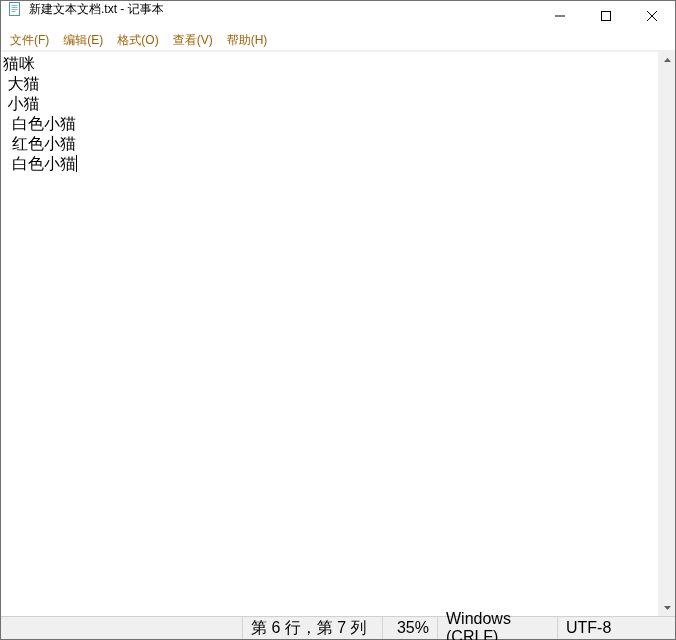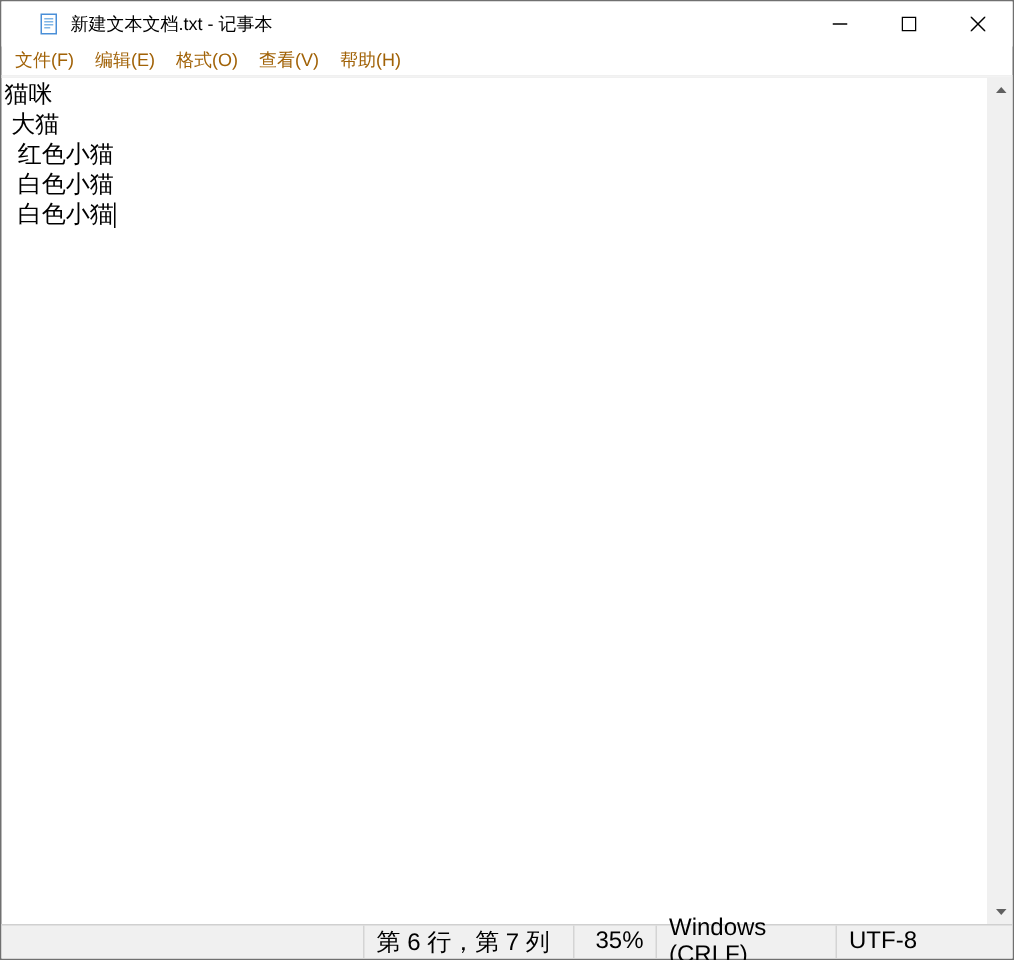--- a/index.html
+++ b/index.html
@@ -13,22 +13,22 @@
   }
   .window {
     width: 676px; height: 640px;
     border: 1px solid #707070;
     display: flex; flex-direction: column;
     background: #ffffff;
   }
   .titlebar {
     height: 30px;
     background: #ffffff;
-    display: flex; align-items: center;
-    padding-left: 24px;
+    display: flex; 
+    padding-left: 6px;
     border-bottom: 0;
   }
   .titlebar .icon {
     width: 16px; height: 16px;
     margin-right: 6px;
     display: flex; align-items: center; justify-content: center;
   }
   .titlebar .title {
     flex: 0 0 auto;
     color: #000;
@@ -154,21 +154,21 @@
 
   <div class="menubar">
     <div class="menuitem">文件(F)</div>
     <div class="menuitem">编辑(E)</div>
     <div class="menuitem">格式(O)</div>
     <div class="menuitem">查看(V)</div>
     <div class="menuitem">帮助(H)</div>
   </div>
 
   <div class="content-wrap">
-    <div class="editor" id="editor"><div class="line">猫咪</div><div class="line"> 大猫</div><div class="line">  红色小猫</div><div class="line">  白色小猫</div><div class="line"><span>  白色小猫</span><span class="caret"></span><span></span></div></div>
+    <div class="editor" id="editor"><div class="line">猫咪</div><div class="line"> 大猫</div><div class="line"> 小猫</div><div class="line">  白色小猫</div><div class="line">  红色小猫</div><div class="line"><span>  白色小猫</span><span class="caret"></span><span></span></div></div>
     <div class="vscroll">
       <div class="arrow">
         <svg width="9" height="9" viewBox="0 0 9 9">
             <path d="M4.5 2 L8 6 L1 6 Z" fill="#606060"></path>
           </svg>
       </div>
       <div class="track"></div>
       <div class="arrow">
         <svg width="9" height="9" viewBox="0 0 9 9">
             <path d="M4.5 7 L1 3 L8 3 Z" fill="#606060"></path>

